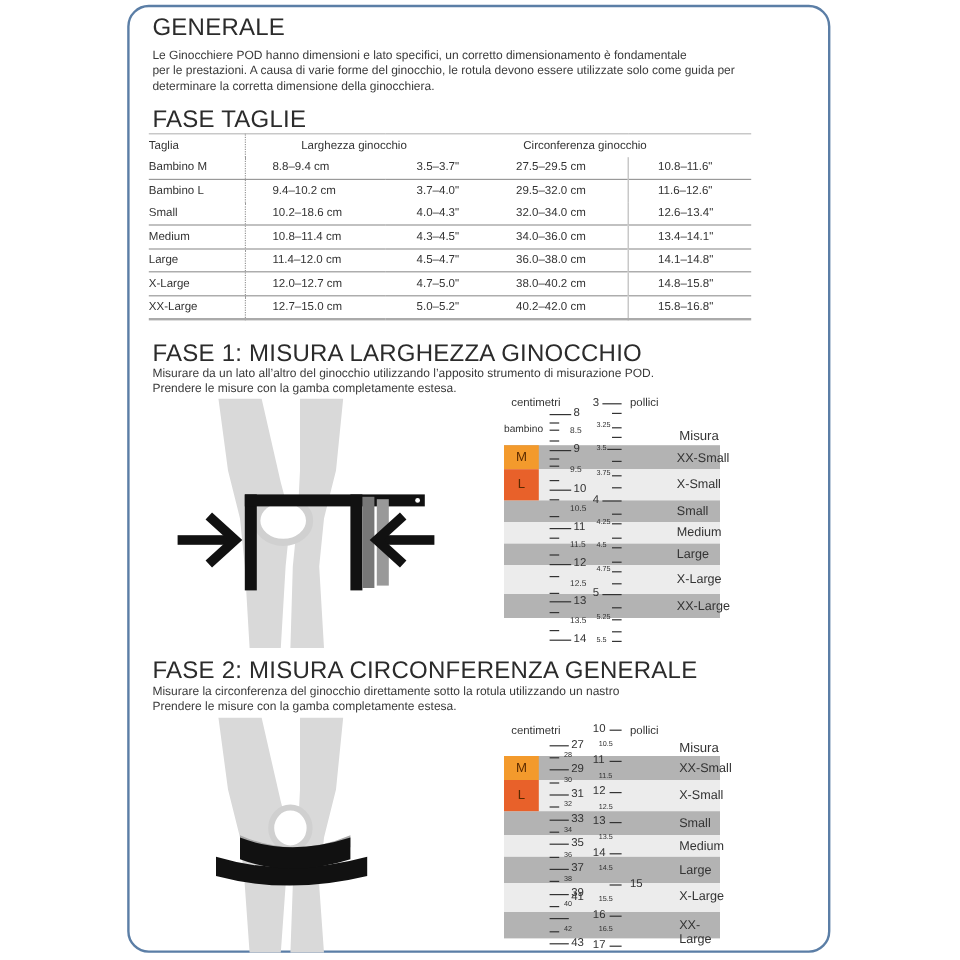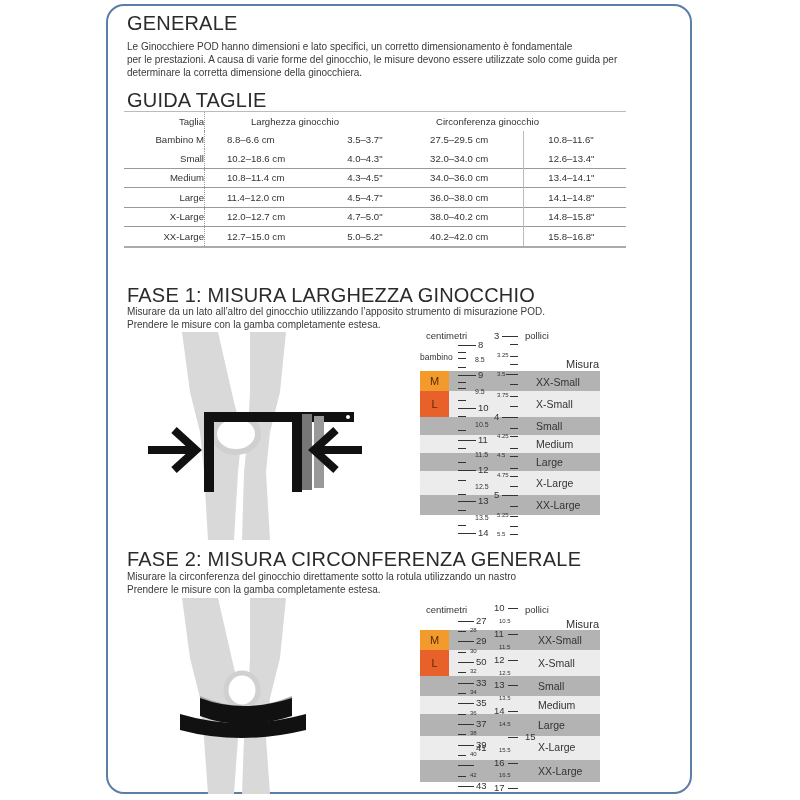--- a/index.html
+++ b/index.html
@@ -1,65 +1,72 @@
 <!DOCTYPE html>
 <html><head>
 <meta charset="utf-8">
 <style>
   html,body{margin:0;padding:0;background:#fff;}
   body{width:800px;height:800px;position:relative;overflow:hidden;font-family:"Liberation Sans",sans-serif;color:#333;}
   .frame{position:absolute;left:106px;top:4px;width:586px;height:790px;border:2px solid #5b7ea6;border-radius:18px;box-sizing:border-box;background:#fff;}
   .h1{position:absolute;font-size:20px;color:#2b2b2b;letter-spacing:0.2px;white-space:nowrap;}
   .p{position:absolute;font-size:10px;line-height:13px;color:#3a3a3a;white-space:nowrap;}
   table.sz{position:absolute;left:124px;top:111px;width:502px;border-collapse:collapse;font-size:9.6px;color:#333;}
-  table.sz td{height:18.5px;padding:0;text-align:right;}
+  table.sz td{height:18.5px;padding:0;text-align:left;}
   table.sz{border-top:1px solid #bbb;border-bottom:2px solid #aaa;}
   table.sz tr.sep td{border-top:1px solid #999;}
   table.sz td.c0{border-right:1px dotted #999;width:80px;}
   table.sz td.c3{border-right:1px solid #bbb;}
   table.sz td.c1{text-align:left;padding-left:22px;}
   table.sz td.c2{text-align:left;padding-left:26px;}
   table.sz td.c3{text-align:left;padding-left:20px;}
   table.sz td.c4{text-align:left;padding-left:24px;}
   .ruler{position:absolute;}
   .band{position:absolute;left:0;width:180px;}
   .band.dark{background:#b3b3b3;}
   .band.light{background:#ececec;}
-  .bandlbl{position:absolute;font-size:10.5px;color:#333;}
+  .bandlbl{position:absolute;font-size:10.5px;color:#333;margin-left:28px;}
   .badge{position:absolute;left:0;width:29px;font-size:11px;text-align:center;color:#5a2a00;}
   .tick{position:absolute;height:1px;background:#333;}
   .tlbl{position:absolute;font-size:9.5px;color:#333;}
   .tlbl.sm{font-size:6px;}
   .leg{position:absolute;}
 </style>
 </head>
 <body>
 
 <div class="frame"></div>
 
 <div class="h1" style="left:127px;top:12px;">GENERALE</div>
 <div class="p" style="left:127px;top:40px;">Le Ginocchiere POD hanno dimensioni e lato specifici, un corretto dimensionamento è fondamentale</div>
-<div class="p" style="left:127px;top:53px;">per le prestazioni.  A causa di varie forme del ginocchio, le misure devono essere utilizzate solo come guida per</div>
+<div class="p" style="left:127px;top:53px;">per le prestazioni.  A causa di varie forme del ginocchio, le rotula devono essere utilizzate solo come guida per</div>
 <div class="p" style="left:127px;top:66px;">determinare la corretta dimensione della ginocchiera.</div>
 
-<div class="h1" style="left:127px;top:89px;">GUIDA TAGLIE</div>
+<div class="h1" style="left:127px;top:89px;">FASE TAGLIE</div>
 
 <table class="sz">
   <tbody>
       <tr>
     <td class="c0">Taglia</td>
     <td colspan="2" style="text-align:left;padding-left:46px;">Larghezza ginocchio</td>
     <td colspan="2" style="text-align:left;padding-left:26px;">Circonferenza ginocchio</td>
   </tr>
   <tr>
     <td class="c0">Bambino M</td>
-    <td class="c1">8.8–6.6 cm</td>
+    <td class="c1">8.8–9.4 cm</td>
     <td class="c2">3.5–3.7"</td>
     <td class="c3">27.5–29.5 cm</td>
     <td class="c4">10.8–11.6"</td>
+  </tr>
+  <tr class="sep">
+    <td class="c0">Bambino L</td>
+    <td class="c1">9.4–10.2 cm</td>
+    <td class="c2">3.7–4.0"</td>
+    <td class="c3">29.5–32.0 cm</td>
+    <td class="c4">11.6–12.6"</td>
   </tr>
   <tr>
     <td class="c0">Small</td>
     <td class="c1">10.2–18.6 cm</td>
     <td class="c2">4.0–4.3"</td>
     <td class="c3">32.0–34.0 cm</td>
     <td class="c4">12.6–13.4"</td>
   </tr>
   <tr class="sep">
     <td class="c0">Medium</td>
@@ -257,21 +264,21 @@
     <div class="tick" style="left:38px;top:54px;width:8px;"></div>
     <div class="tick" style="left:38px;top:74px;width:8px;"></div>
   <div class="tick" style="left:38px;top:95px;width:8px;"></div>
     <div class="tick" style="left:38px;top:116px;width:8px;"></div>
     <div class="tick" style="left:38px;top:136px;width:8px;"></div>
   <div class="tick" style="left:38px;top:157px;width:8px;"></div>
     <div class="tick" style="left:38px;top:178px;width:8px;"></div>
 
   <div class="tlbl" style="left:56px;top:17px;">27</div>
   <div class="tlbl" style="left:56px;top:37px;">29</div>
-  <div class="tlbl" style="left:56px;top:58px;">50</div>
+  <div class="tlbl" style="left:56px;top:58px;">31</div>
   <div class="tlbl" style="left:56px;top:79px;">33</div>
   <div class="tlbl" style="left:56px;top:99px;">35</div>
   <div class="tlbl" style="left:56px;top:120px;">37</div>
   <div class="tlbl" style="left:56px;top:141px;">39</div>
   <div class="tlbl" style="left:56px;top:144px;">41</div>
   <div class="tlbl" style="left:56px;top:182px;">43</div>
   <div class="tlbl sm" style="left:50px;top:29px;">28</div>
   <div class="tlbl sm" style="left:50px;top:50px;">30</div>
   <div class="tlbl sm" style="left:50px;top:70px;">32</div>
   <div class="tlbl sm" style="left:50px;top:91px;">34</div>

